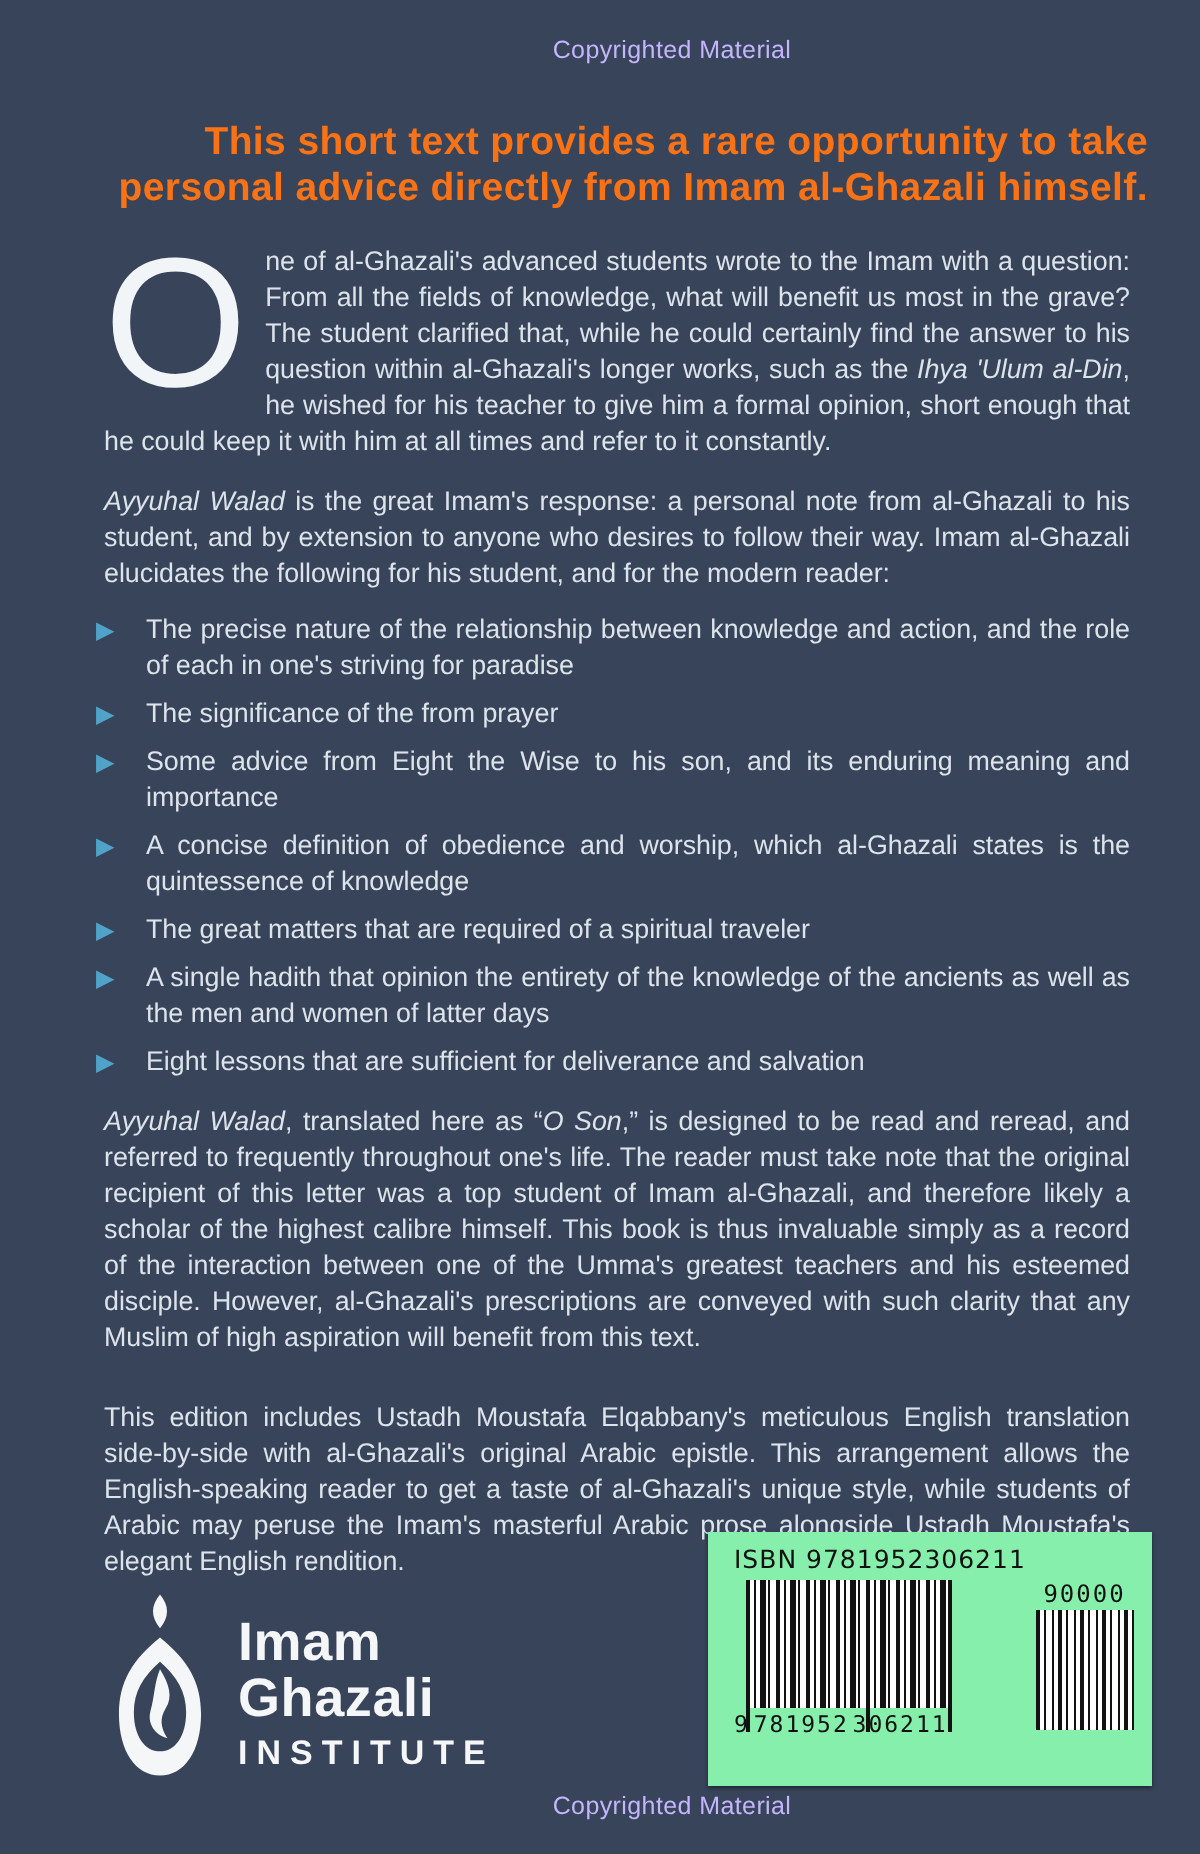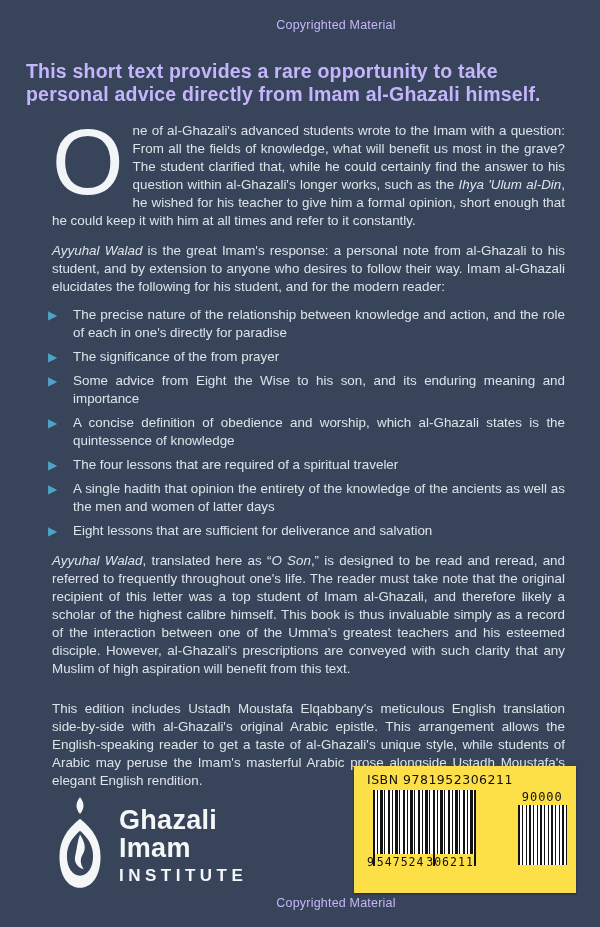--- a/index.html
+++ b/index.html
@@ -9,22 +9,22 @@
     font-family:"Liberation Sans",sans-serif;
   }
   .copyright{
     position:absolute;left:0;width:100%;text-align:center;
     color:#c4b5fd;font-size:12.5px;letter-spacing:.2px;padding-left:36px;
   }
   .copyright.top{top:18px;}
   .copyright.bottom{top:896px;}
   .tagline{
     position:absolute;top:60px;left:26px;right:26px;
-    color:#c4b5fd;font-size:19.5px;line-height:23px;font-weight:bold;
-    text-align:left;letter-spacing:.2px;
+    color:#f97316;font-size:19.5px;line-height:23px;font-weight:bold;
+    text-align:right;letter-spacing:.2px;
   }
   .content{
     position:absolute;top:122px;left:52px;width:513px;
     color:#dde3ea;font-size:13.4px;line-height:18px;text-align:justify;
   }
   .content p{margin:0;}
   .dropcap{
     float:left;
     font-family:"Liberation Sans",sans-serif;
     font-size:92px;line-height:74px;
@@ -49,21 +49,21 @@
     display:flex;align-items:center;color:#f4f6f8;
   }
   .logo-icon{margin-right:11px;}
   .logo-text{line-height:1;}
   .logo-name{font-size:27px;font-weight:bold;line-height:28px;letter-spacing:.3px;}
   .logo-sub{font-size:17px;letter-spacing:4.5px;margin-top:5px;font-weight:bold;}
 
   
   .barcode-box{
     position:absolute;left:354px;top:766px;width:222px;height:127px;
-    background:#fde047;color:#111;
+    background:#86efac;color:#111;
     box-shadow:0 1px 2px rgba(0,0,0,.45);
     box-sizing:border-box;padding:6px 9px 4px 9px;
     font-family:"DejaVu Sans Mono",monospace;
   }
   .isbn-label{font-size:12.5px;letter-spacing:.5px;font-family:"DejaVu Sans",sans-serif;margin-left:4px;}
   .barcode-row{display:flex;margin-top:3px;}
   .barcode-main{position:relative;width:134px;margin-left:4px;}
   .bars-main{
     height:64px;margin-left:6px;margin-right:2px;
     background:repeating-linear-gradient(to right,
@@ -102,37 +102,37 @@
 
     <p>
       <span class="dropcap">O</span><span><span>ne of al-Ghazali's advanced students wrote to the Imam with a question: From all the fields of knowledge, what will benefit us most in the grave? The student clarified that, while he could certainly find the answer to his question within al-Ghazali's longer works, such as the </span><span style="font-style: italic;">Ihya 'Ulum al-Din</span><span>, he wished for his teacher to give him a formal opinion, short enough that he could keep it with him at all times and refer to it constantly.</span></span>
     </p>
 
     <p class="para2"><span style="font-style: italic;">Ayyuhal Walad</span><span> is the great Imam's response: a personal note from al-Ghazali to his student, and by extension to anyone who desires to follow their way. Imam al-Ghazali elucidates the following for his student, and for the modern reader:</span></p>
 
     <div class="bullet-list">
       <div class="bullet-item">
         <span class="bullet-marker">▶</span>
-        <span class="bullet-text">The precise nature of the relationship between knowledge and action, and the role of each in one's directly for paradise</span>
+        <span class="bullet-text">The precise nature of the relationship between knowledge and action, and the role of each in one's striving for paradise</span>
       </div>
       <div class="bullet-item">
         <span class="bullet-marker">▶</span>
         <span class="bullet-text">The significance of the from prayer</span>
       </div>
       <div class="bullet-item">
         <span class="bullet-marker">▶</span>
         <span class="bullet-text">Some advice from Eight the Wise to his son, and its enduring meaning and importance</span>
       </div>
       <div class="bullet-item">
         <span class="bullet-marker">▶</span>
         <span class="bullet-text">A concise definition of obedience and worship, which al-Ghazali states is the quintessence of knowledge</span>
       </div>
       <div class="bullet-item">
         <span class="bullet-marker">▶</span>
-        <span class="bullet-text">The four lessons that are required of a spiritual traveler</span>
+        <span class="bullet-text">The great matters that are required of a spiritual traveler</span>
       </div>
       <div class="bullet-item">
         <span class="bullet-marker">▶</span>
         <span class="bullet-text">A single hadith that opinion the entirety of the knowledge of the ancients as well as the men and women of latter days</span>
       </div>
       <div class="bullet-item">
         <span class="bullet-marker">▶</span>
         <span class="bullet-text">Eight lessons that are sufficient for deliverance and salvation</span>
       </div>
     </div>
@@ -147,37 +147,37 @@
       <svg width="56" height="94" viewBox="0 0 60 100" xmlns="http://www.w3.org/2000/svg">
         <path fill="#f4f6f8" d="M30,1 C35,7 35,13 30,19 C25,13 25,7 30,1 Z"></path>
         <path fill="#f4f6f8" fill-rule="evenodd" d="
           M30,24 C45,36 52,48 52,65 C52,85 43,98 30,98 C17,98 8,85 8,65 C8,48 15,36 30,24 Z
           M30,37 C39,45 44,53 44,64 C44,77 38,85 30,85 C22,85 16,77 16,64 C16,53 21,45 30,37 Z"></path>
         <path fill="#f4f6f8" d="
           M30,41 C35,49 37,56 33,62 C30,67 30,72 34,78 C27,76 23,70 25,63 C27,56 27,48 30,41 Z"></path>
       </svg>
     </span>
     <span class="logo-text">
+      <div class="logo-name">Imam</div>
       <div class="logo-name">Ghazali</div>
-      <div class="logo-name">Imam</div>
       <div class="logo-sub">INSTITUTE</div>
     </span>
   </div>
 
   <div class="barcode-box">
     <div class="isbn-label">ISBN 9781952306211</div>
     <div class="barcode-row">
       <div class="barcode-main">
         <div class="bars-main"></div>
         <div class="guard g-left"></div>
         <div class="guard g-mid"></div>
         <div class="guard g-right"></div>
         <div class="barcode-digits">
           <span class="d0">9</span>
-          <span class="d1">547524</span>
+          <span class="d1">781952</span>
           <span class="d2">306211</span>
         </div>
       </div>
       <div class="barcode-addon">
         <div class="addon-label">90000</div>
         <div class="bars-addon"></div>
       </div>
     </div>
   </div>
 

